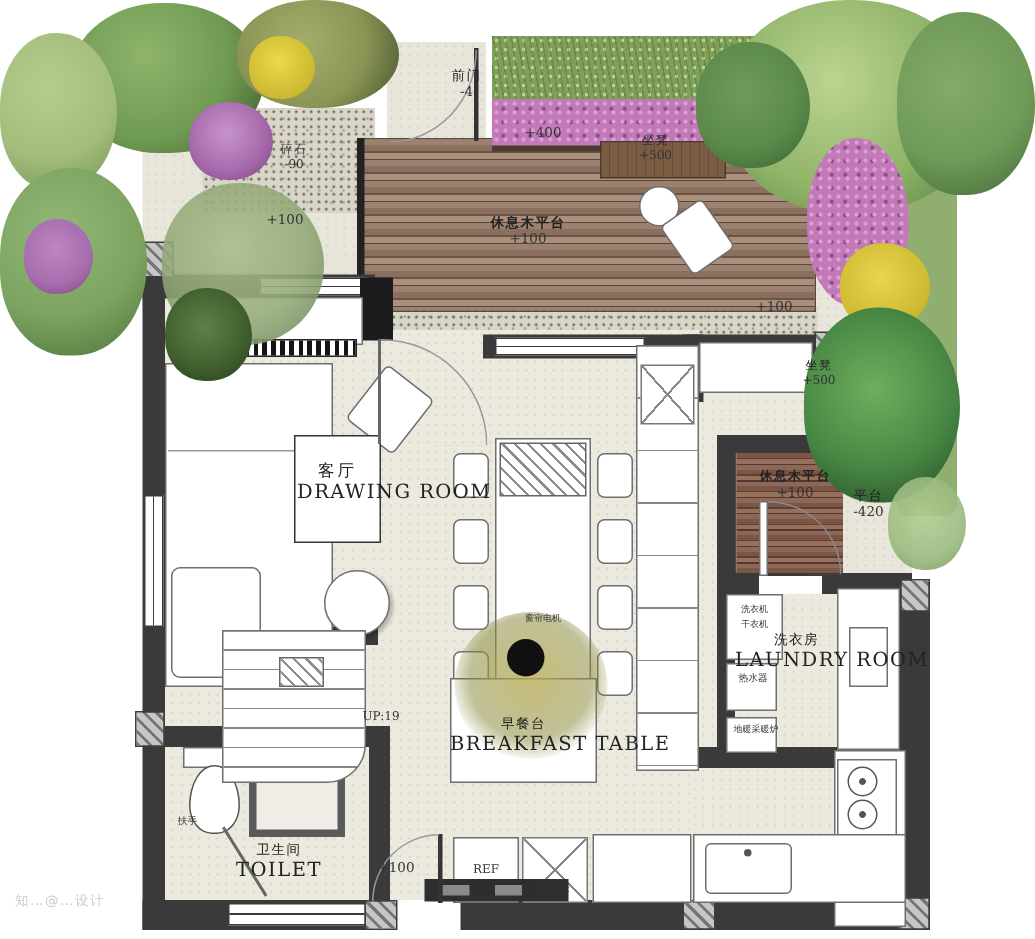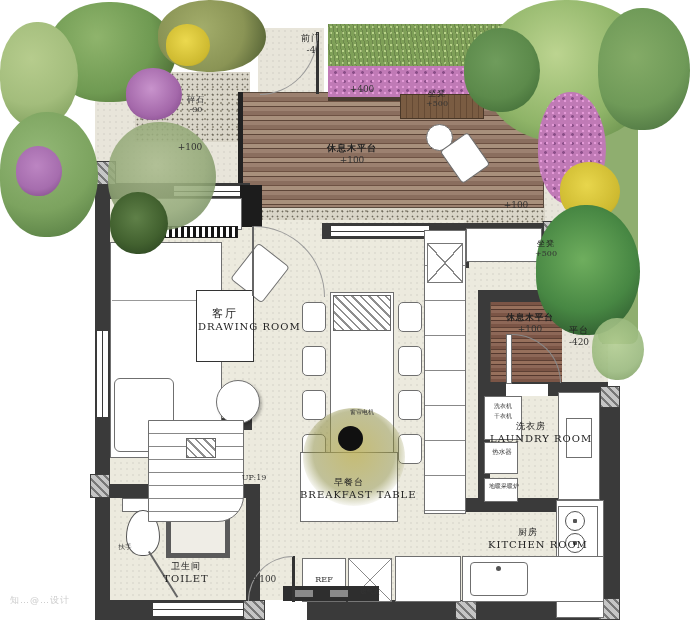--- a/index.html
+++ b/index.html
@@ -19,21 +19,21 @@
   .win{background:#fff;border:1px solid #3a3a3a;box-sizing:border-box;}
   .win.h{background-image:linear-gradient(0deg,transparent calc(50% - .5px),#3a3a3a calc(50% - .5px) calc(50% + .5px),transparent calc(50% + .5px));}
   .win.v{background-image:linear-gradient(90deg,transparent calc(50% - .5px),#3a3a3a calc(50% - .5px) calc(50% + .5px),transparent calc(50% + .5px));}
   .hatch{background:#fff repeating-linear-gradient(45deg,#8f8f8f 0 1.5px,transparent 1.5px 6px);border:1px solid #666;box-sizing:border-box;}
   .xbox{border:1px solid #777;box-sizing:border-box;background:
     linear-gradient(to top right,transparent calc(50% - .7px),#888 calc(50% - .7px) calc(50% + .7px),transparent calc(50% + .7px)),
     linear-gradient(to bottom right,transparent calc(50% - .7px),#888 calc(50% - .7px) calc(50% + .7px),transparent calc(50% + .7px)),#fff;}
   .tree{border-radius:48% 52% 50% 46%;}
   .circle{border-radius:50%;}
   .zh{font-size:11px;letter-spacing:2px;color:#222;text-align:center;white-space:nowrap;}
-  .en{font-family:"DejaVu Serif","Liberation Serif",serif;font-size:10px;letter-spacing:1px;color:#222;text-align:center;white-space:nowrap;}
+  .en{font-family:"DejaVu Serif","Liberation Serif",serif;font-size:13px;letter-spacing:1px;color:#222;text-align:center;white-space:nowrap;}
   .lvl{font-size:9px;color:#333;text-align:center;white-space:nowrap;font-family:"DejaVu Serif","Liberation Serif",serif;}
   .tiny{font-size:6.5px;color:#333;text-align:center;white-space:nowrap;letter-spacing:0;}
   .zh.sm{font-size:9px;letter-spacing:1px;}
   .treads{background-image:repeating-linear-gradient(180deg,transparent 0 12px,#888 12px 13px);}
   .keys{background:repeating-linear-gradient(90deg,#141414 0 3px,#fff 3px 6px);border:1px solid #222;box-sizing:border-box;}
   .bench{background:repeating-linear-gradient(90deg,#7a5c42 0 5px,#654a34 5px 6px);border:1px solid #4a3828;box-sizing:border-box;}
   .benchv{background:repeating-linear-gradient(0deg,#7a5c42 0 5px,#654a34 5px 6px);border:1px solid #4a3828;box-sizing:border-box;}
   .planter{background:#7fa058;background-image:repeating-linear-gradient(80deg,#00000026 0 1px,transparent 1px 4px),radial-gradient(circle,#b9d38a 1px,transparent 1.4px);background-size:auto,6px 6px;}
   .flowers{background:#c07ab6;background-image:radial-gradient(circle,#e49ad8 1.2px,transparent 1.6px),radial-gradient(circle,#8a4e88 1.2px,transparent 1.6px);background-size:6px 6px,9px 9px;background-position:0 0,3px 2px;}
   .wm{font-size:9px;color:rgba(140,140,140,.45);filter:blur(.5px);letter-spacing:1px;}
@@ -193,41 +193,37 @@
     <div class="en">DRAWING ROOM</div>
   </div>
   <div class="a" style="left:490px;top:420px;width:82px;text-align:center">
     <div class="zh sm">洗衣房</div>
     <div class="en">LAUNDRY ROOM</div>
   </div>
   <div class="a" style="left:300px;top:476px;width:98px;text-align:center">
     <div class="zh sm">早餐台</div>
     <div class="en">BREAKFAST TABLE</div>
   </div>
-  <div class="a" style="left:488px;top:526px;width:80px;text-align:center">
-    <div class="zh sm">厨房</div>
-    <div class="en">KITCHEN ROOM</div>
-  </div>
   <div class="a" style="left:154px;top:560px;width:64px;text-align:center">
     <div class="zh sm">卫生间</div>
     <div class="en">TOILET</div>
   </div>
   <div class="a" style="left:310px;top:142px;width:84px;text-align:center">
     <div class="zh sm" style="font-weight:bold">休息木平台</div>
     <div class="lvl">+100</div>
   </div>
   <div class="a" style="left:494px;top:312px;width:72px;text-align:center">
     <div class="zh" style="font-size:8.5px;letter-spacing:1px;font-weight:bold">休息木平台</div>
     <div class="lvl">+100</div>
   </div>
   <div class="a" style="left:558px;top:324px;width:42px;text-align:center">
     <div class="zh sm">平台</div>
     <div class="lvl">-420</div>
   </div>
-  <div class="a" style="left:288px;top:32px;width:46px;text-align:center">
+  <div class="a" style="left:288px;top:44px;width:46px;text-align:center">
     <div class="zh sm">前门</div>
     <div class="lvl">-4</div>
   </div>
   <div class="a lvl" style="left:342px;top:84px;width:40px">+400</div>
   <div class="a" style="left:416px;top:88px;width:42px;text-align:center">
     <div class="zh" style="font-size:8px;letter-spacing:1px">坐凳</div>
     <div class="lvl" style="font-size:8px">+500</div>
   </div>
   <div class="a" style="left:528px;top:238px;width:36px;text-align:center">
     <div class="zh" style="font-size:8px;letter-spacing:1px">坐凳</div>

